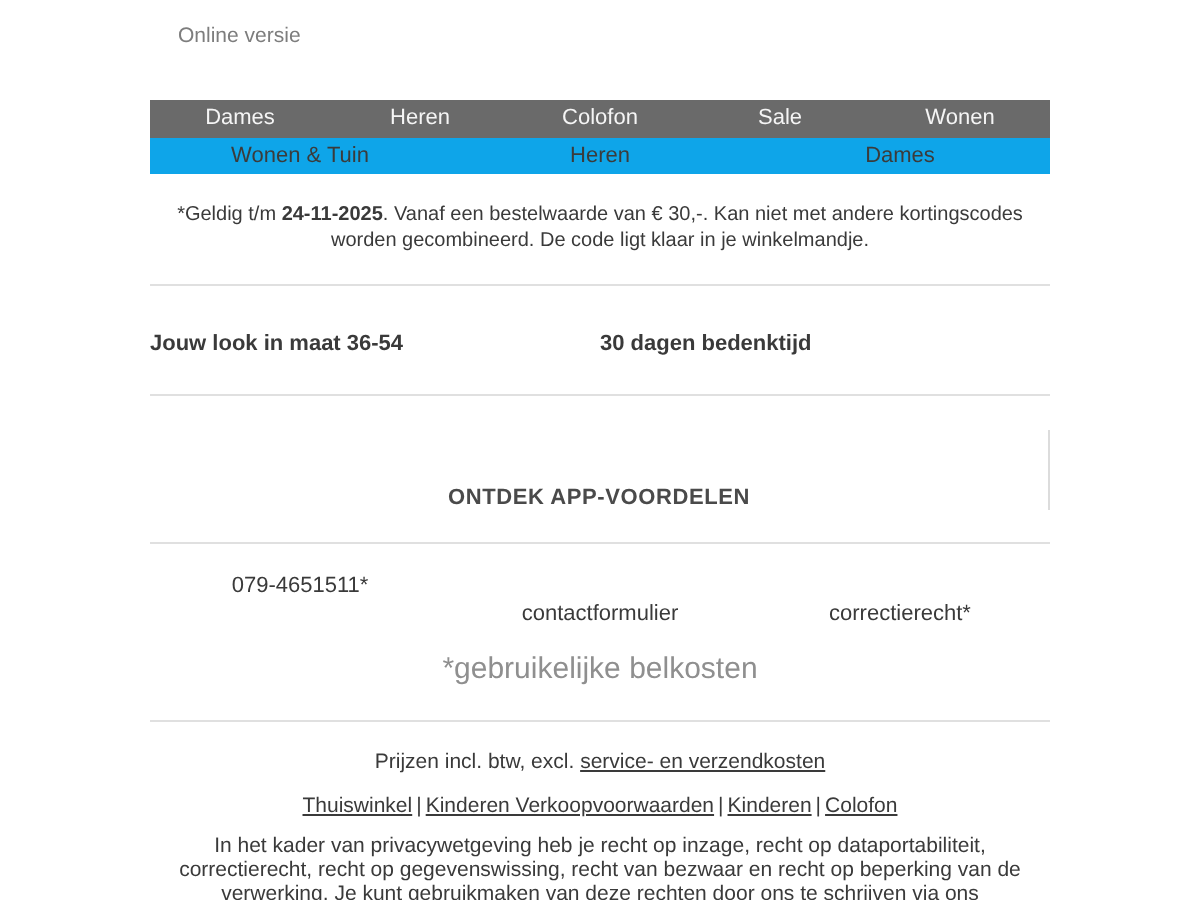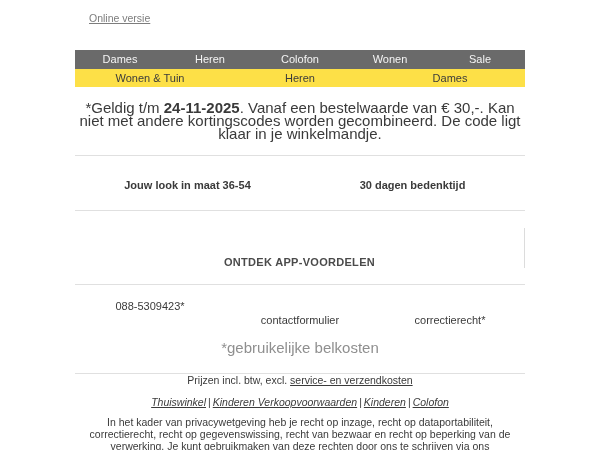--- a/index.html
+++ b/index.html
@@ -8,56 +8,56 @@
     background: #ffffff;
     font-family: "Liberation Sans", sans-serif;
     color: #3a3a3a;
     overflow: hidden;
   }
   .container { width: 450px; margin: 0 auto; }
 
   .online-wrap { padding: 8px 0 0 14px; }
   .online-link {
     font-size: 10.5px; color: #7d7d7d;
-    text-decoration: underline; cursor: pointer;
+    cursor: pointer;
     display: inline-block; line-height: 13px;
   }
 
   .navbar {
     margin-top: 24px;
     background: #6a6a6a;
     display: flex; height: 19px;
   }
   .navbar .nav-item {
     flex: 1; text-align: center;
     color: #f5f5f5; font-size: 11px; line-height: 19px;
     cursor: pointer;
   }
-  .subnav { display: flex; height: 18px; background: #fde047; }
+  .subnav { display: flex; height: 18px; background: #0ea5e9; }
   .subnav .subnav-item {
     flex: 1; text-align: center;
     color: #3b3b3b; font-size: 11px; line-height: 18px;
     cursor: pointer;
   }
 
   .promo {
     margin-top: 14px; text-align: center;
-    font-size: 15px; line-height: 13px; color: #3a3a3a;
+    font-size: 10px; line-height: 13px; color: #3a3a3a;
   }
   .promo b { font-weight: bold; }
 
   .divider {
     border: none; border-top: 1px solid #e0e0e0;
     margin: 0; height: 0;
   }
   .div1 { margin-top: 15px; }
 
   .usp-row { display: flex; padding: 23px 0 19px 0; }
   .usp-cell {
-    flex: 1; text-align: center;
+    flex: 1; text-align: left;
     font-size: 11px; font-weight: bold; color: #3a3a3a;
   }
 
   .action-row { display: flex; align-items: flex-end; padding: 17px 0 16px 0; }
   .action-cell {
     flex: 1; text-align: center;
     font-size: 11px; font-weight: bold; color: #4a4a4a;
     letter-spacing: 0.3px; cursor: pointer;
   }
   .vdiv { width: 1px; height: 40px; background: #dcdcdc; }
@@ -66,25 +66,25 @@
   .contact-cell { flex: 1; text-align: center; font-size: 11px; color: #3a3a3a; }
   .cc-phone { padding-top: 15px; }
   .cc-mid, .cc-right { padding-top: 29px; cursor: pointer; }
 
   .call-note {
     margin-top: 13px; text-align: center;
     font-size: 15px; color: #8f8f8f;
   }
   .div4 { margin-top: 17px; }
 
-  .prices-line { text-align: center; font-size: 10.5px; color: #3a3a3a; }
+  .prices-line { margin-top: 14px; text-align: center; font-size: 10.5px; color: #3a3a3a; }
   .prices-line .flink { text-decoration: underline; cursor: pointer; }
 
   .legal-line { margin-top: 10px; text-align: center; font-size: 10.5px; color: #3a3a3a; }
-  .legal-line .flink { text-decoration: underline; cursor: pointer; font-style: italic; }
+  .legal-line .flink { text-decoration: underline; cursor: pointer; }
   .legal-sep { padding: 0 2px; }
 
   .privacy-par {
     margin-top: 8px; text-align: center;
     font-size: 10.5px; line-height: 12px; color: #3a3a3a;
   }
   .privacy-par .flink { text-decoration: underline; cursor: pointer; }
 </style>
 </head>
 <body>
@@ -92,22 +92,22 @@
 <div class="container">
 
   <div class="online-wrap">
     <span class="online-link">Online versie</span>
   </div>
 
   <div class="navbar">
     <div class="nav-item">Dames</div>
     <div class="nav-item">Heren</div>
     <div class="nav-item">Colofon</div>
+    <div class="nav-item">Sale</div>
     <div class="nav-item">Wonen</div>
-    <div class="nav-item">Sale</div>
   </div>
 
   <div class="subnav">
     <div class="subnav-item">Wonen &amp; Tuin</div>
     <div class="subnav-item">Heren</div>
     <div class="subnav-item">Dames</div>
   </div>
 
   <div class="promo">
     <span>*Geldig t/m </span><b>24-11-2025</b><span>. Vanaf een bestelwaarde van € 30,-. Kan niet met andere kortingscodes worden gecombineerd. De code ligt klaar in je winkelmandje.</span>
@@ -123,21 +123,21 @@
   <hr class="divider">
 
   <div class="action-row">
     <div class="action-cell">ONTDEK APP-VOORDELEN</div>
     <div class="vdiv"></div>
   </div>
 
   <hr class="divider">
 
   <div class="contact-row">
-    <div class="contact-cell cc-phone">088-5309423*</div>
+    <div class="contact-cell cc-phone">079-4651511*</div>
     <div class="contact-cell cc-mid">contactformulier</div>
     <div class="contact-cell cc-right">correctierecht*</div>
   </div>
 
   <div class="call-note">*gebruikelijke belkosten</div>
 
   <hr class="divider div4">
 
   <div class="prices-line">
     <span>Prijzen incl. btw, excl. </span><span class="flink">service- en verzendkosten</span>

